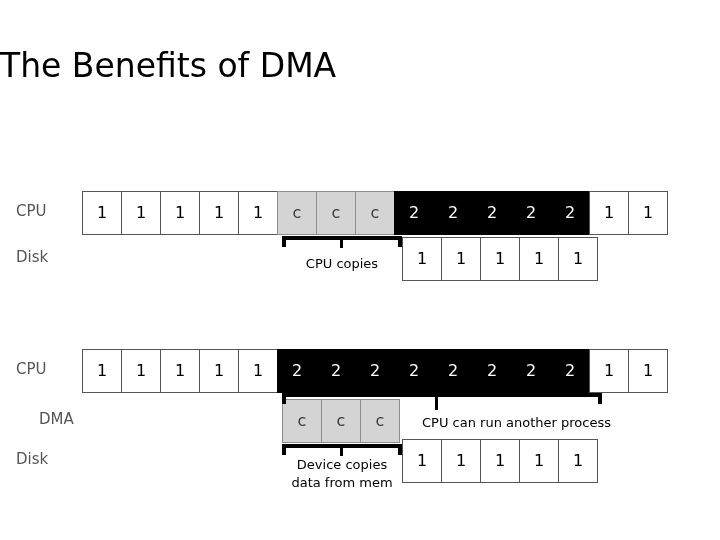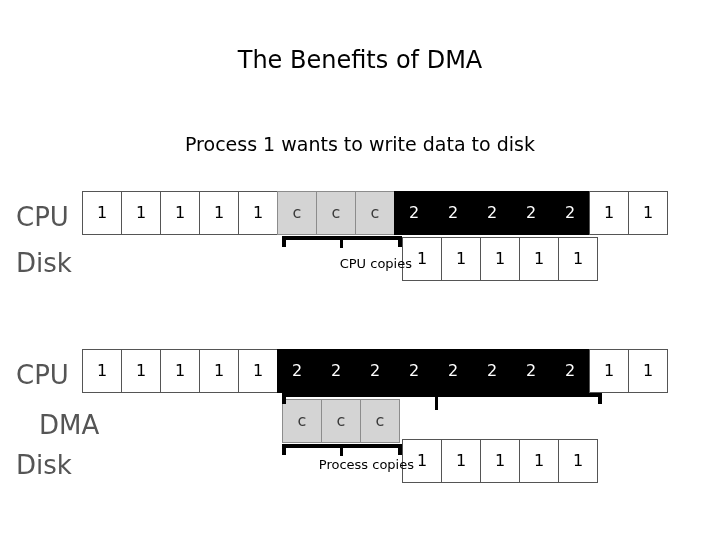--- a/index.html
+++ b/index.html
@@ -21,43 +21,43 @@
     width: 720px;
     height: 540px;
   }
 
   
   .slide-title {
     position: absolute;
     left: 0;
     top: 46px;
     width: 720px;
-    text-align: center;
-    font-size: 24px;
+    text-align: left;
+    font-size: 33px;
     font-weight: normal;
     color: #000000;
     letter-spacing: 0px;
     white-space: nowrap;
   }
   .slide-subtitle {
     position: absolute;
     left: 0;
     top: 133px;
     width: 720px;
     text-align: center;
     font-size: 19px;
     font-weight: normal;
     color: #000000;
     white-space: nowrap;
   }
 
   
   .row-label {
     position: absolute;
-    font-size: 26px;
+    font-size: 15px;
     color: #555555;
     white-space: nowrap;
     text-align: right;
   }
 
   
   .timeline {
     position: absolute;
     display: flex;
     height: 44px;
@@ -121,36 +121,35 @@
     width: 3px;
     height: 9px;
     background: #000000;
   }
 
   
   .annotation {
     position: absolute;
     font-size: 13px;
     color: #000000;
-    text-align: right;
+    text-align: center;
     line-height: 1.35;
     white-space: nowrap;
   }
   .annotation.left-aligned {
     text-align: left;
   }
 </style>
 </head>
 <body>
 
 <div id="slide">
 
   <div class="slide-title">The Benefits of DMA</div>
 
-  <div class="slide-subtitle">Process 1 wants to write data to disk</div>
 
   <div class="row-label" style="left:16px; top:202px;">CPU</div>
 
   <div class="timeline" style="left:82px; top:191px;">
       <div class="cell white">1</div>
       <div class="cell white">1</div>
       <div class="cell white">1</div>
       <div class="cell white">1</div>
       <div class="cell white">1</div>
       <div class="cell gray">c</div>
@@ -214,35 +213,37 @@
       <div class="cell gray">c</div>
     </div>
 
   <div class="bracket" style="left:282px; top:393px; width:320px;">
     <div class="bar"></div>
     <div class="leg left"></div>
     <div class="leg right"></div>
     <div class="tick" style="left:153px; height:14px;"></div>
   </div>
 
+  <div class="annotation left-aligned" style="left:422px; top:414px; width:230px;">CPU can run another process</div>
 
   <div class="row-label" style="left:16px; top:450px;">Disk</div>
 
   <div class="timeline" style="left:402px; top:439px;">
       <div class="cell white">1</div>
       <div class="cell white">1</div>
       <div class="cell white">1</div>
       <div class="cell white">1</div>
       <div class="cell white">1</div>
     </div>
 
   <div class="bracket" style="left:282px; top:444px; width:120px;">
     <div class="bar"></div>
     <div class="leg left"></div>
     <div class="leg right"></div>
     <div class="tick" style="left:58px;"></div>
   </div>
 
   <div class="annotation" style="left:270px; top:456px; width:144px;">
-    <div>Process copies</div>
+    <div>Device copies</div>
+    <div>data from mem</div>
   </div>
 
 </div>
 
 </body></html>

